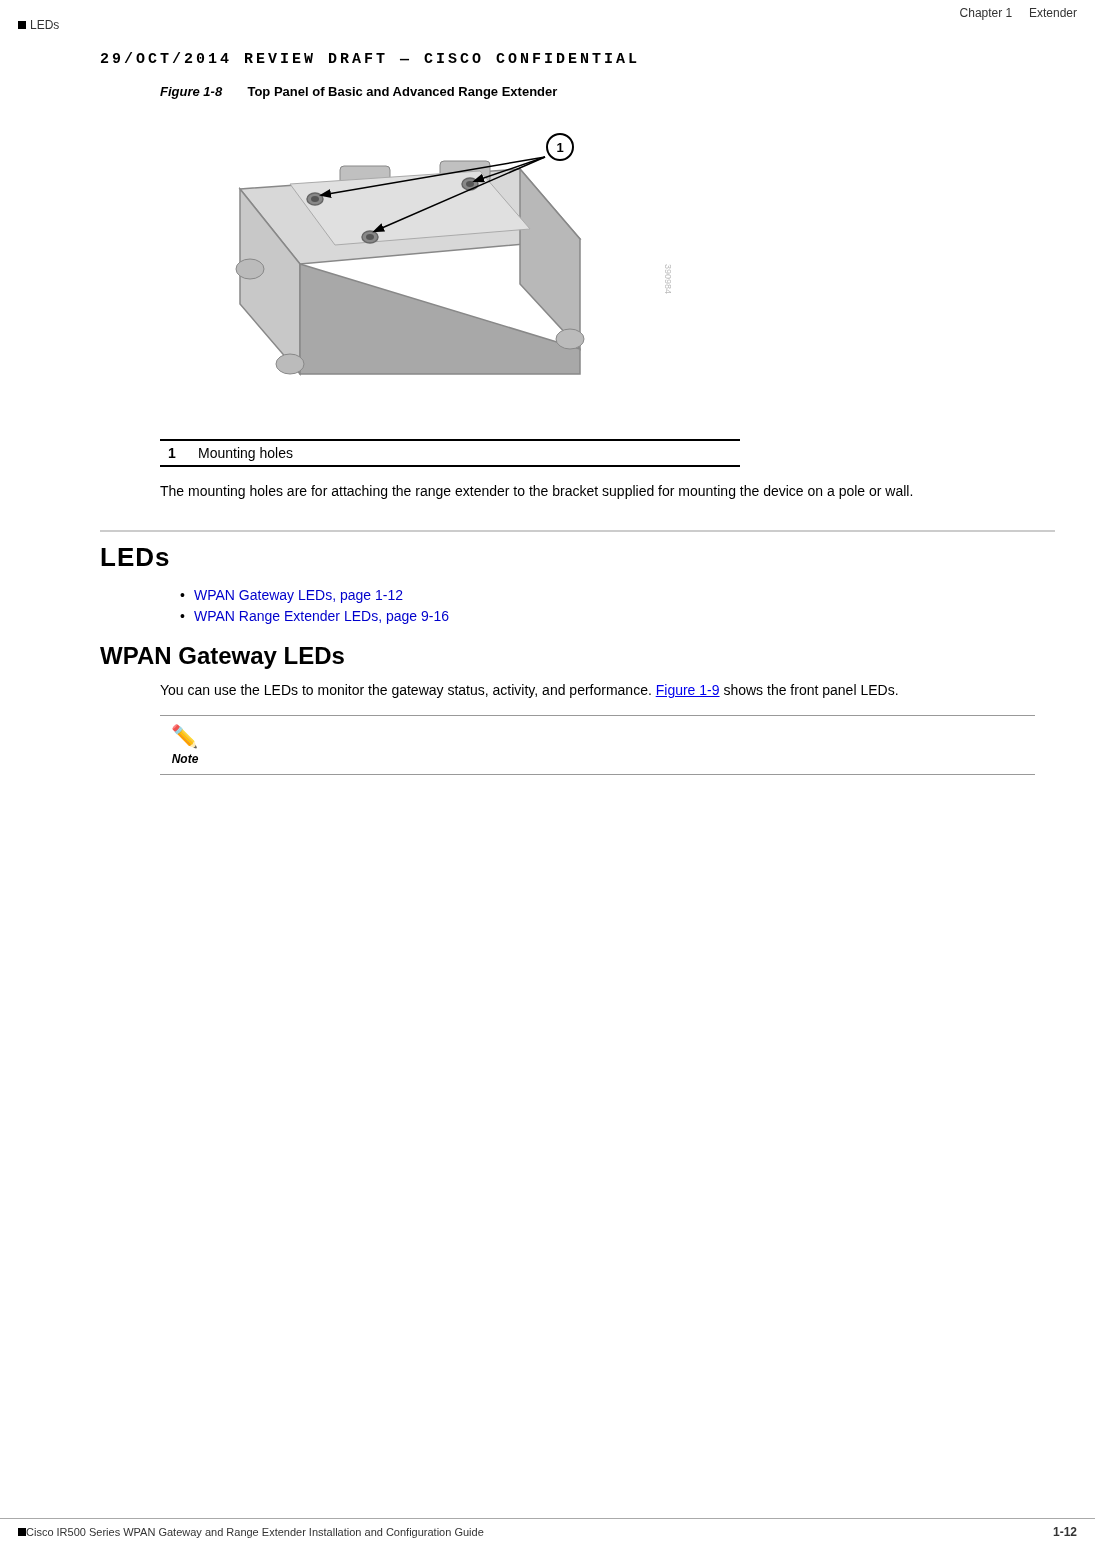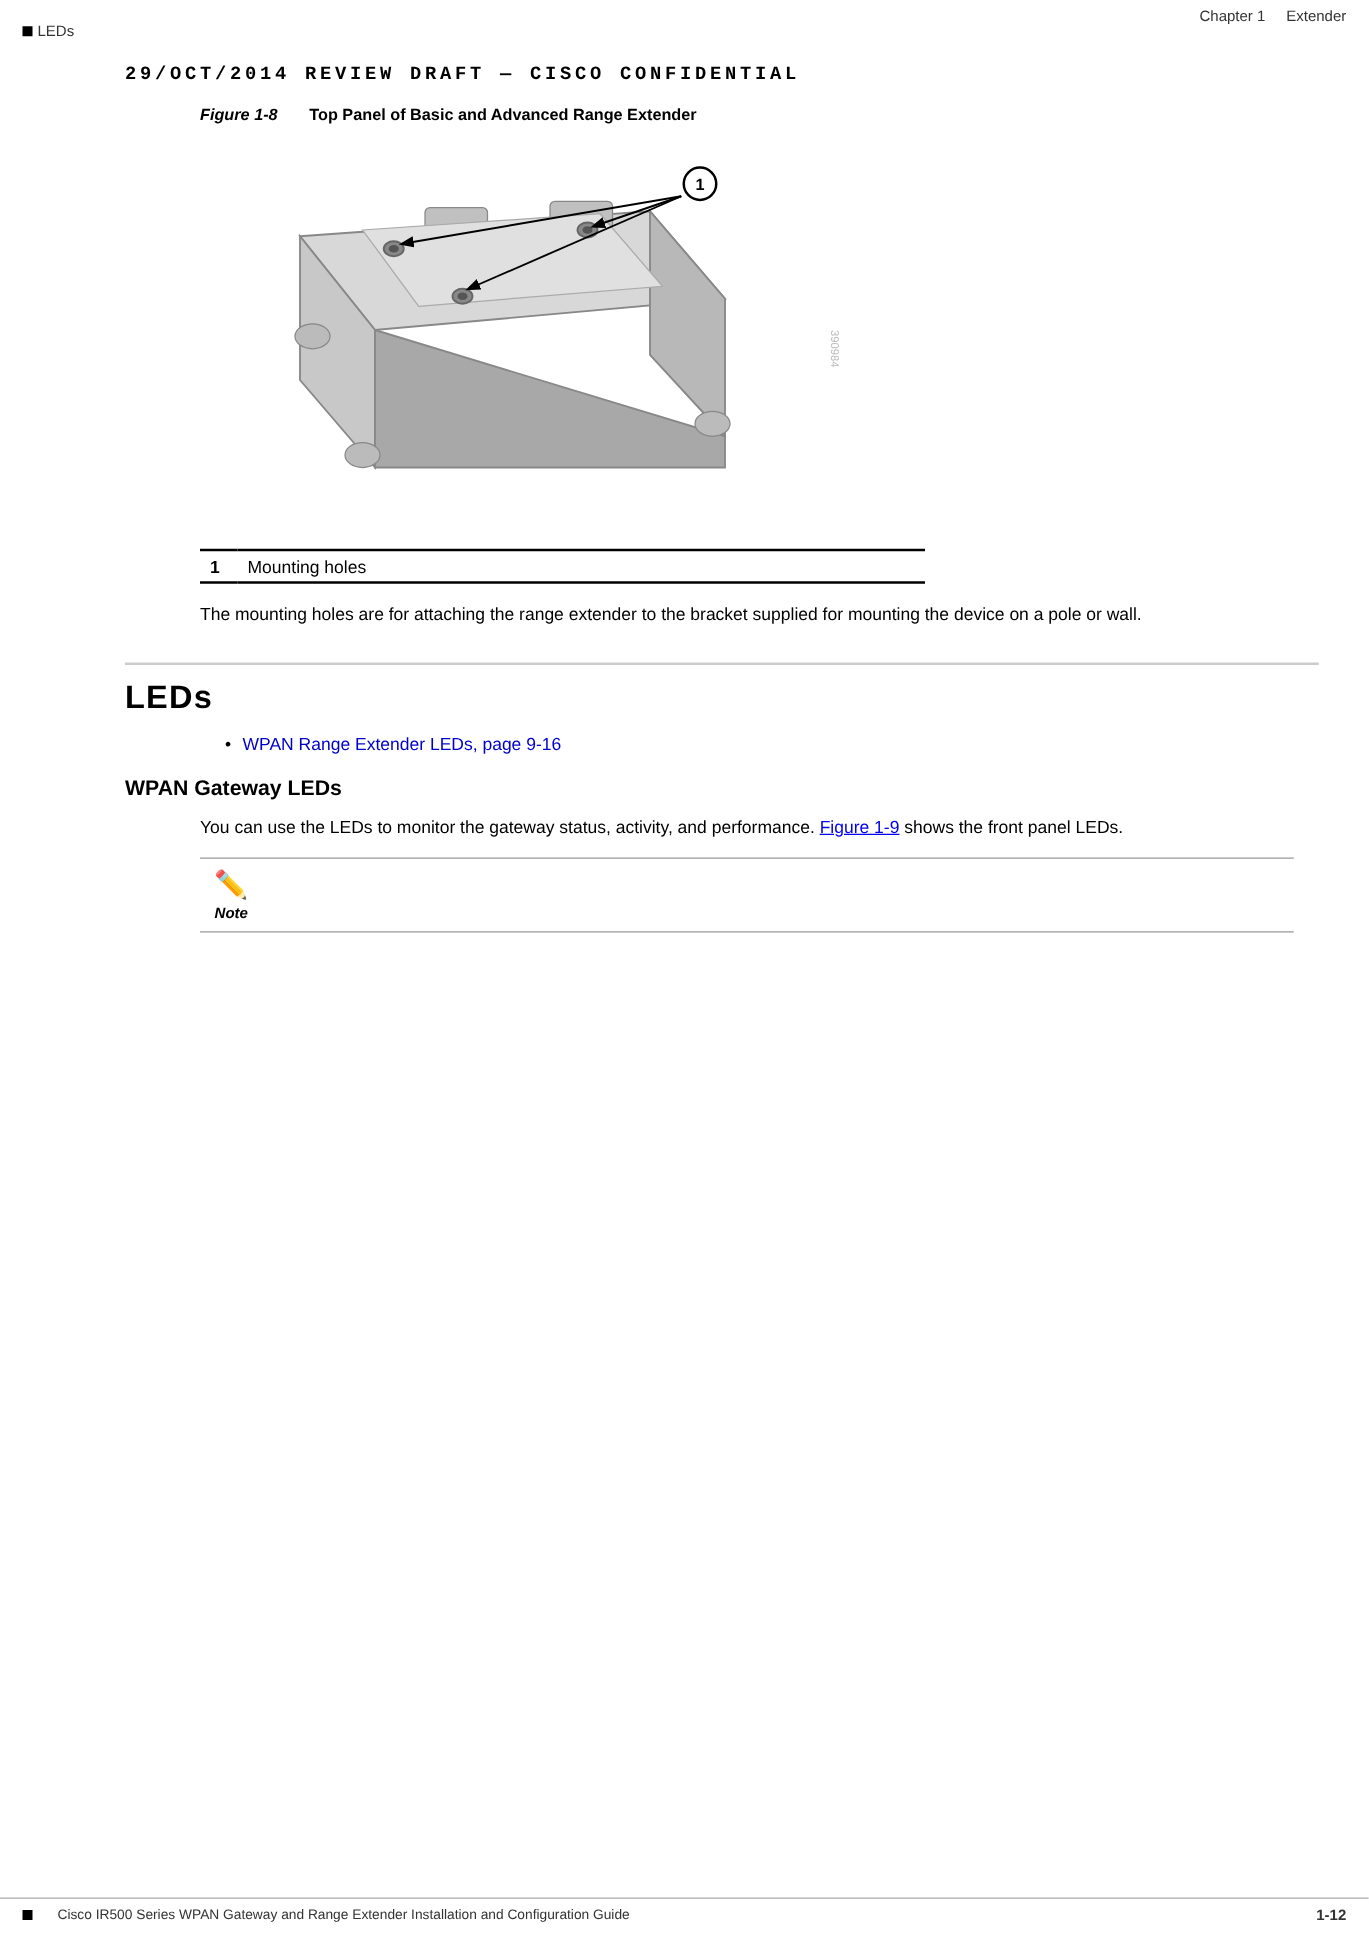--- a/index.html
+++ b/index.html
@@ -128,21 +128,21 @@
       letter-spacing: 1px;
       margin-top: 28px;
       margin-bottom: 14px;
       margin-left: 0px;
       border-top: 2px solid #ccc;
       padding-top: 10px;
     }
 
     
     .subsection-heading {
-      font-size: 17px;
+      font-size: 24px;
       font-weight: bold;
       font-family: Arial, sans-serif;
       margin-top: 18px;
       margin-bottom: 10px;
     }
 
     
     .bullet-list {
       margin-left: 80px;
       margin-bottom: 14px;
@@ -214,21 +214,21 @@
       align-items: center;
       justify-content: space-between;
       padding: 6px 18px 0 18px;
       border-top: 1px solid #aaa;
       font-size: 11px;
       color: #333;
     }
     .footer-left {
       display: flex;
       align-items: center;
-      gap: 20px;
+      gap: 0;
     }
     .footer-square {
       width: 8px;
       height: 8px;
       background: #000;
       display: inline-block;
     }
     .footer-page-num {
       font-weight: bold;
       font-size: 12px;
@@ -313,20 +313,23 @@
     </tr>
   </tbody>
     </table>
 
   <p class="body-text">The mounting holes are for attaching the range extender to the bracket supplied for mounting the device on a pole or wall.</p>
 
   <div class="section-heading-leds">LEDs</div>
 
   <ul class="bullet-list">
     <li>
+      <a href="#">WPAN Gateway LEDs, page 1-12</a>
+    </li>
+    <li>
       <a href="#">WPAN Range Extender LEDs, page 9-16</a>
     </li>
   </ul>
 
   <div class="subsection-heading">WPAN Gateway LEDs</div>
 
   <p class="body-text">
     You can use the LEDs to monitor the gateway status, activity, and performance. <a href="#">Figure 1-9</a> shows the front panel LEDs.
   </p>
 

